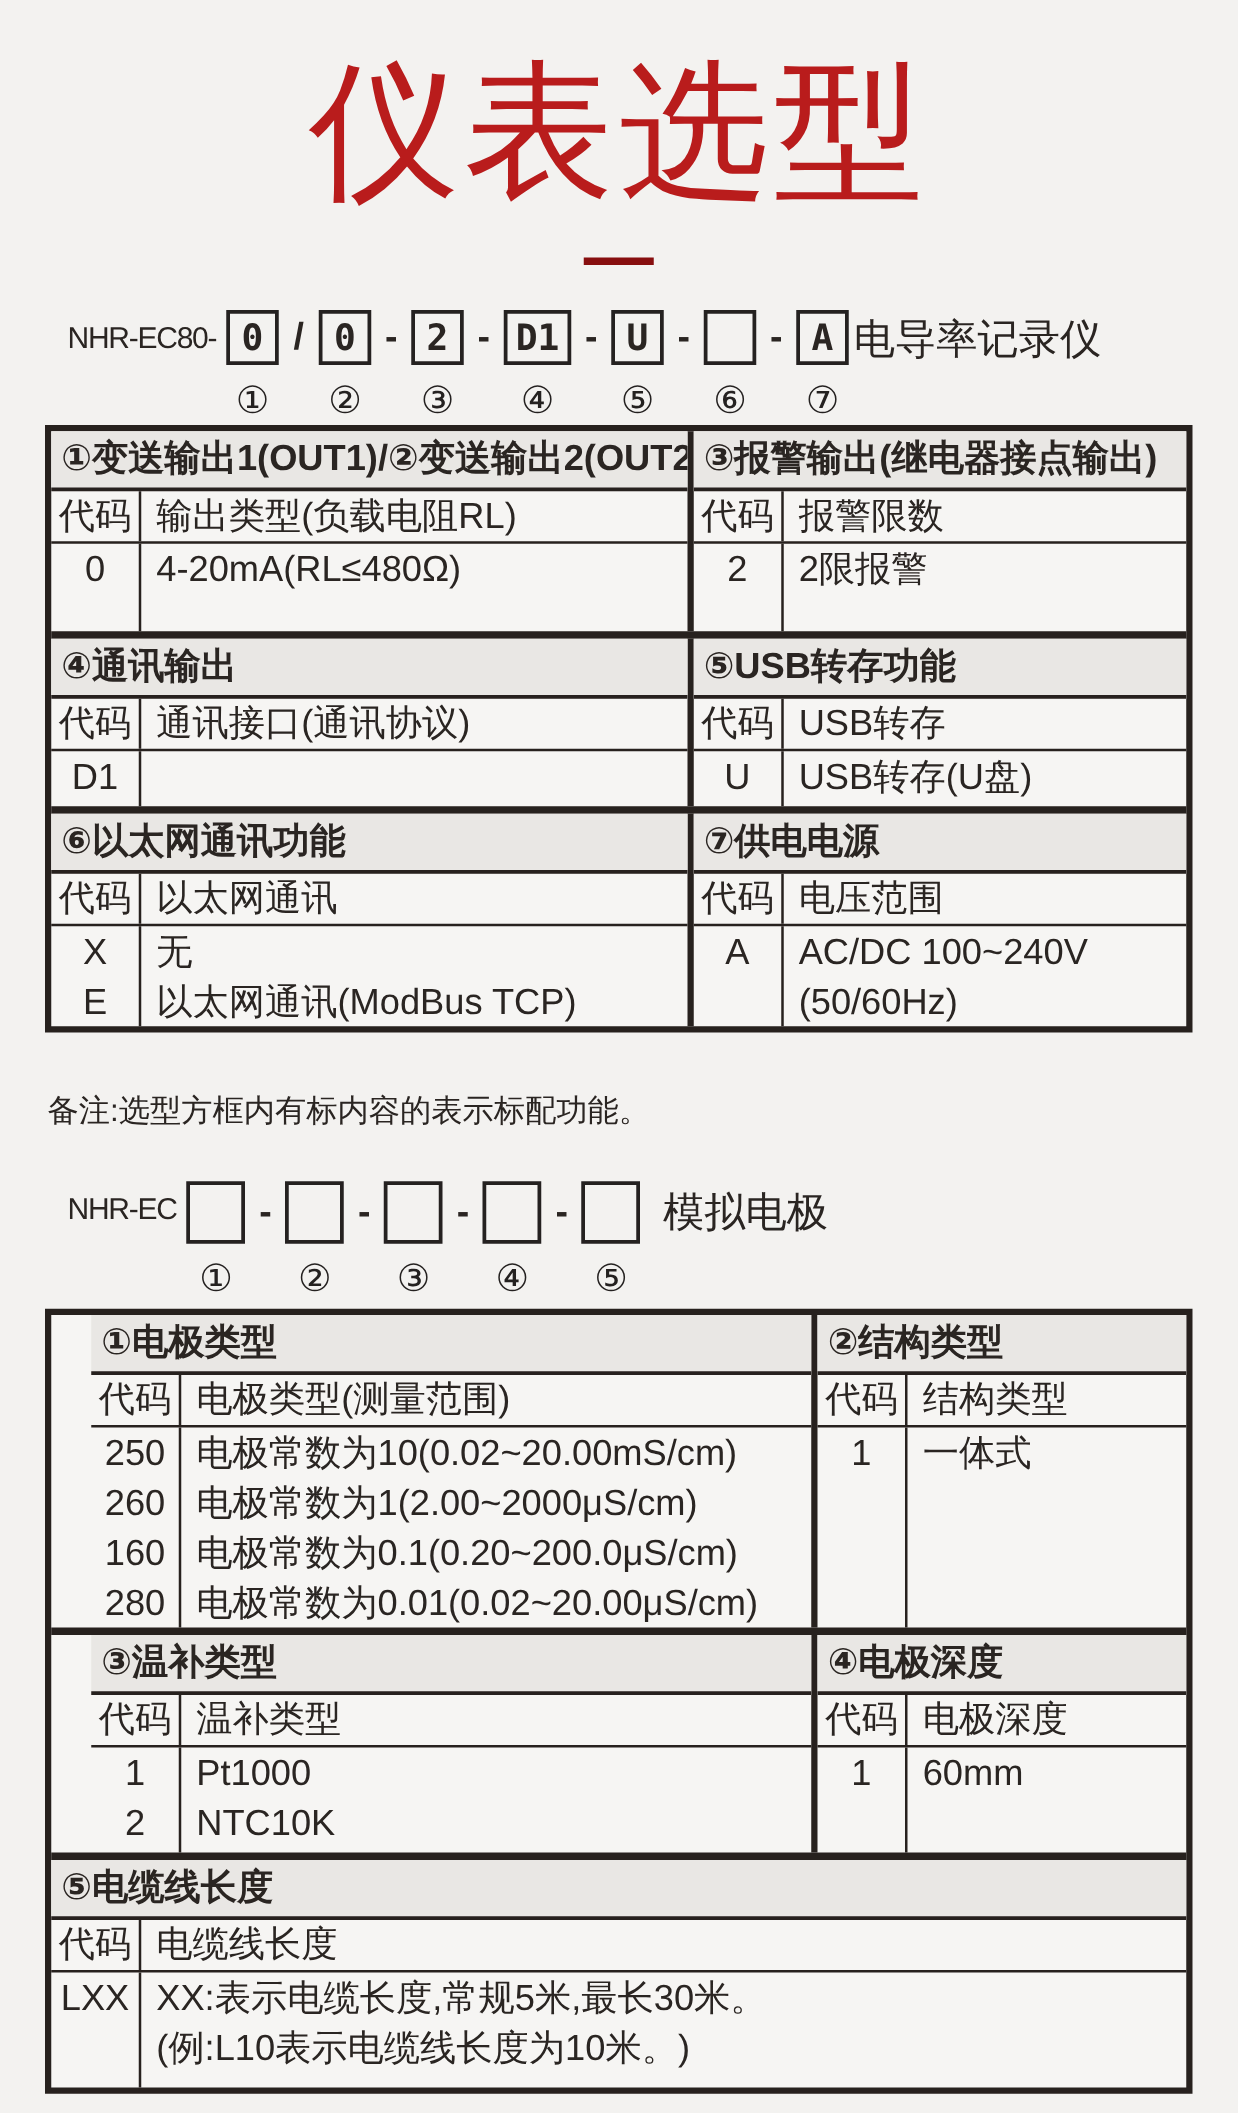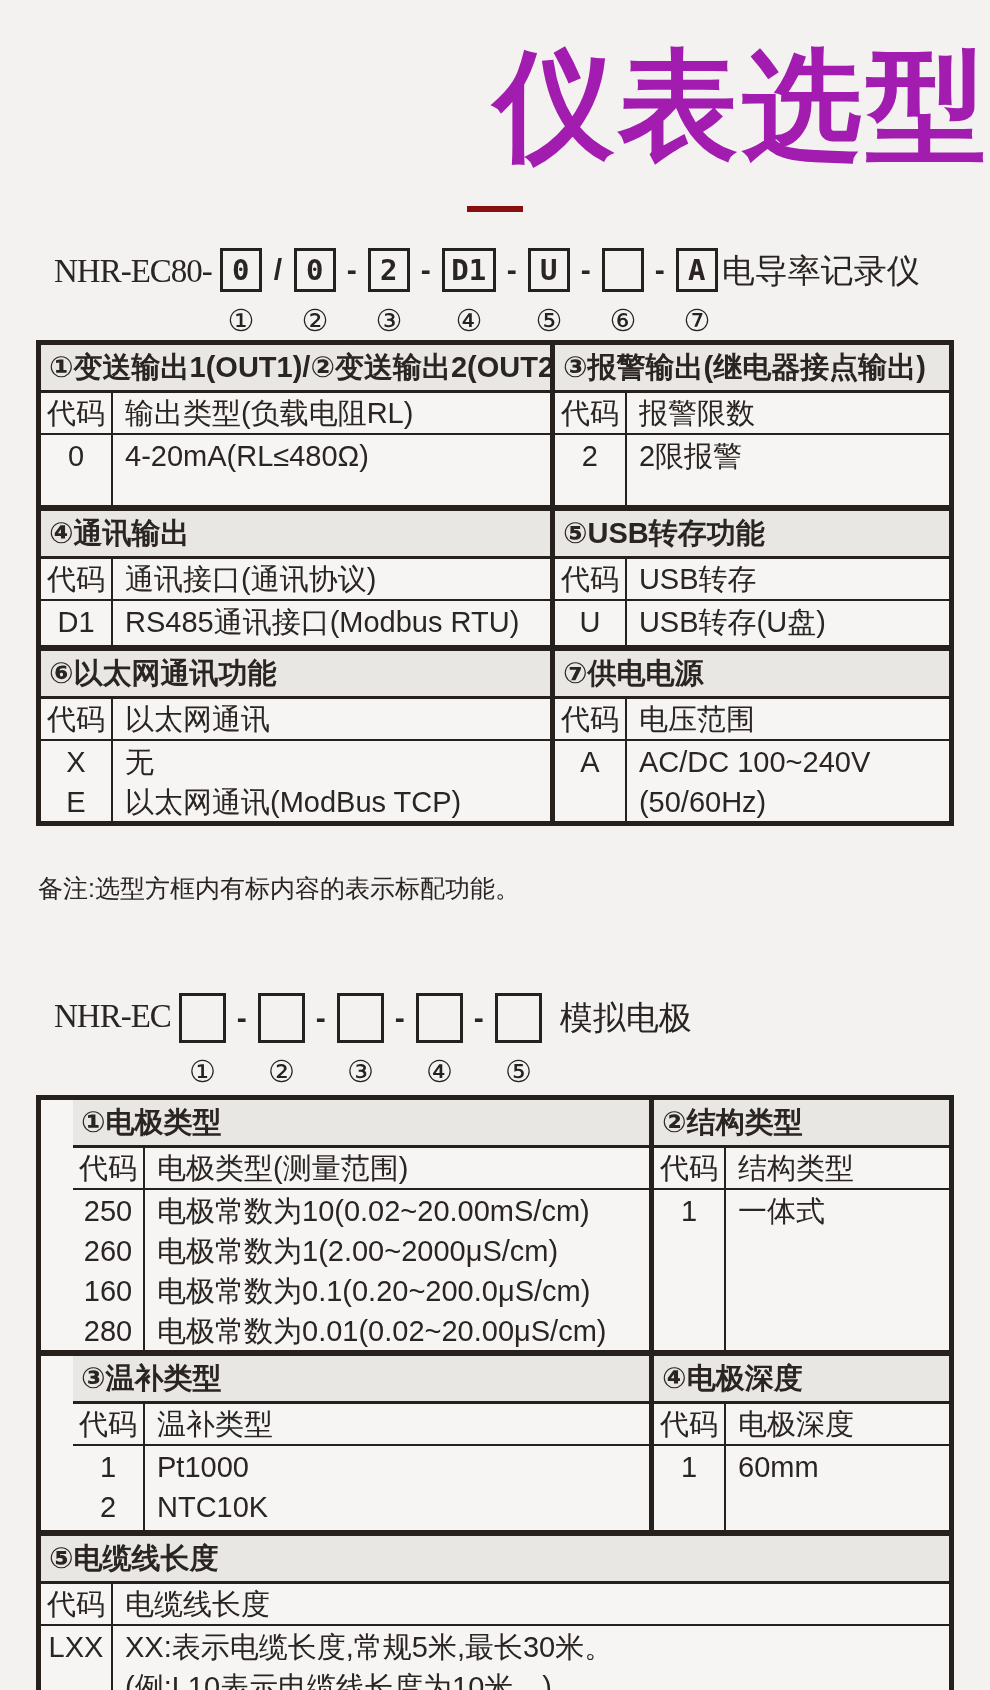--- a/index.html
+++ b/index.html
@@ -6,42 +6,42 @@
   body{
     width:990px;height:1690px;
     background:#f3f2f0;
     font-family:"Liberation Sans","DejaVu Sans",sans-serif;
     color:#2a2522;
     overflow:hidden;
   }
   
   .page-title{
     padding-top:38px;
-    text-align:right;
+    text-align:center;
     font-size:120px;
     line-height:1.12;
-    font-weight:700;
+    font-weight:400;
     letter-spacing:4px;
-    color:#a21caf;
+    color:#b91c1c;
   }
   .title-divider{
     width:56px;height:6px;
     background:#870f0f;
     margin:34px auto 0 auto;
   }
   
   .model-line{
     display:flex;
     align-items:flex-start;
     margin:36px 0 0 54px;
   }
-  .model-line.second{margin-top:88px;}
+  .model-line.second{margin-top:40px;}
   .m-prefix{
-    font-family:Liberation Serif, serif;
-    font-size:33px;
+    font-family:Liberation Sans, sans-serif;
+    font-size:24px;
     line-height:46px;
     letter-spacing:-1px;
     margin-right:8px;
     white-space:nowrap;
   }
   .slot{display:flex;flex-direction:column;align-items:center;}
   .code-box{
     width:42px;height:44px;
     box-sizing:border-box;
     border:3px solid #242120;
@@ -223,23 +223,20 @@
             <div class="line">代码</div>
           </div>
         <div class="desccol">
             <div class="line">通讯接口(通讯协议)</div>
           </div>
       </div>
       <div class="trow data mh44">
         <div class="codecol">
             <div class="line">D1</div>
           </div>
-        <div class="desccol">
-            <div class="line">RS485通讯接口(Modbus RTU)</div>
-          </div>
       </div>
     </div>
     <div class="half hr">
       <div class="sec-title">⑤USB转存功能</div>
       <div class="trow subhead">
         <div class="codecol">
             <div class="line">代码</div>
           </div>
         <div class="desccol">
             <div class="line">USB转存</div>

